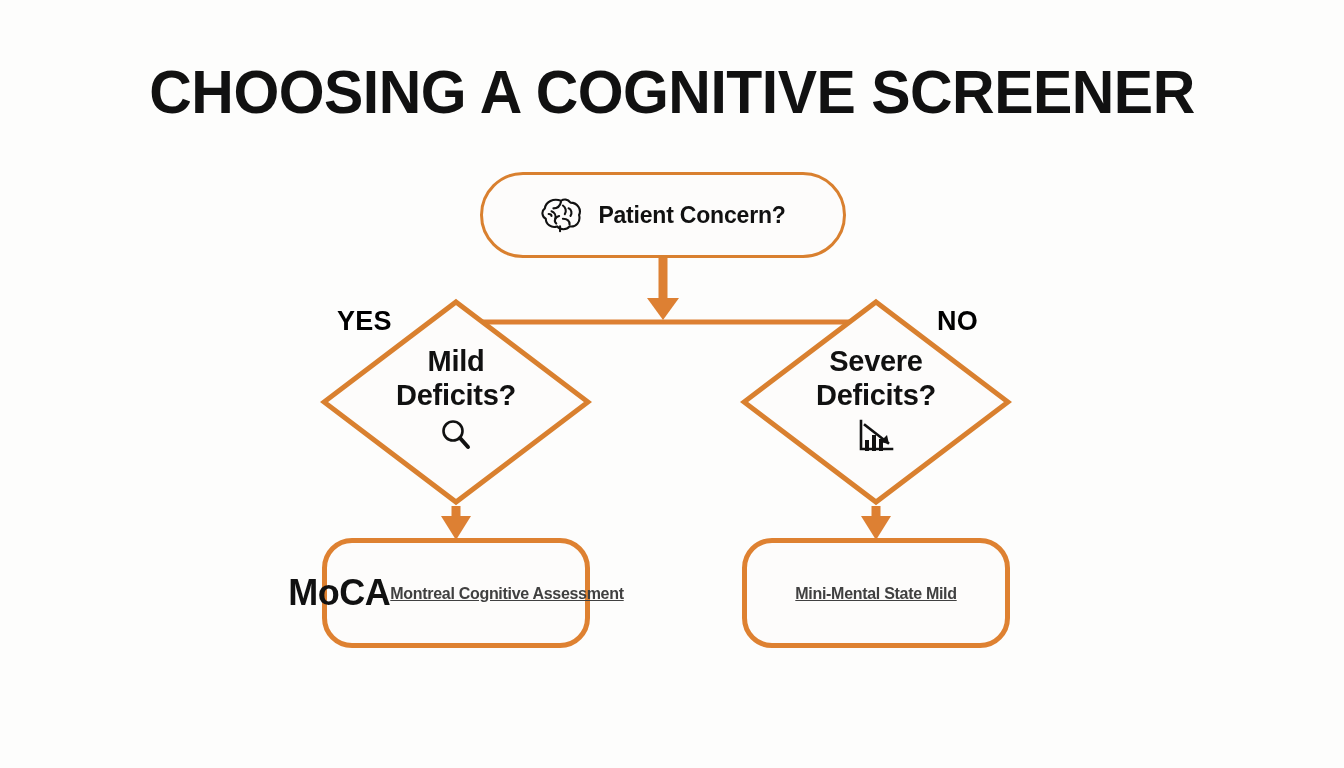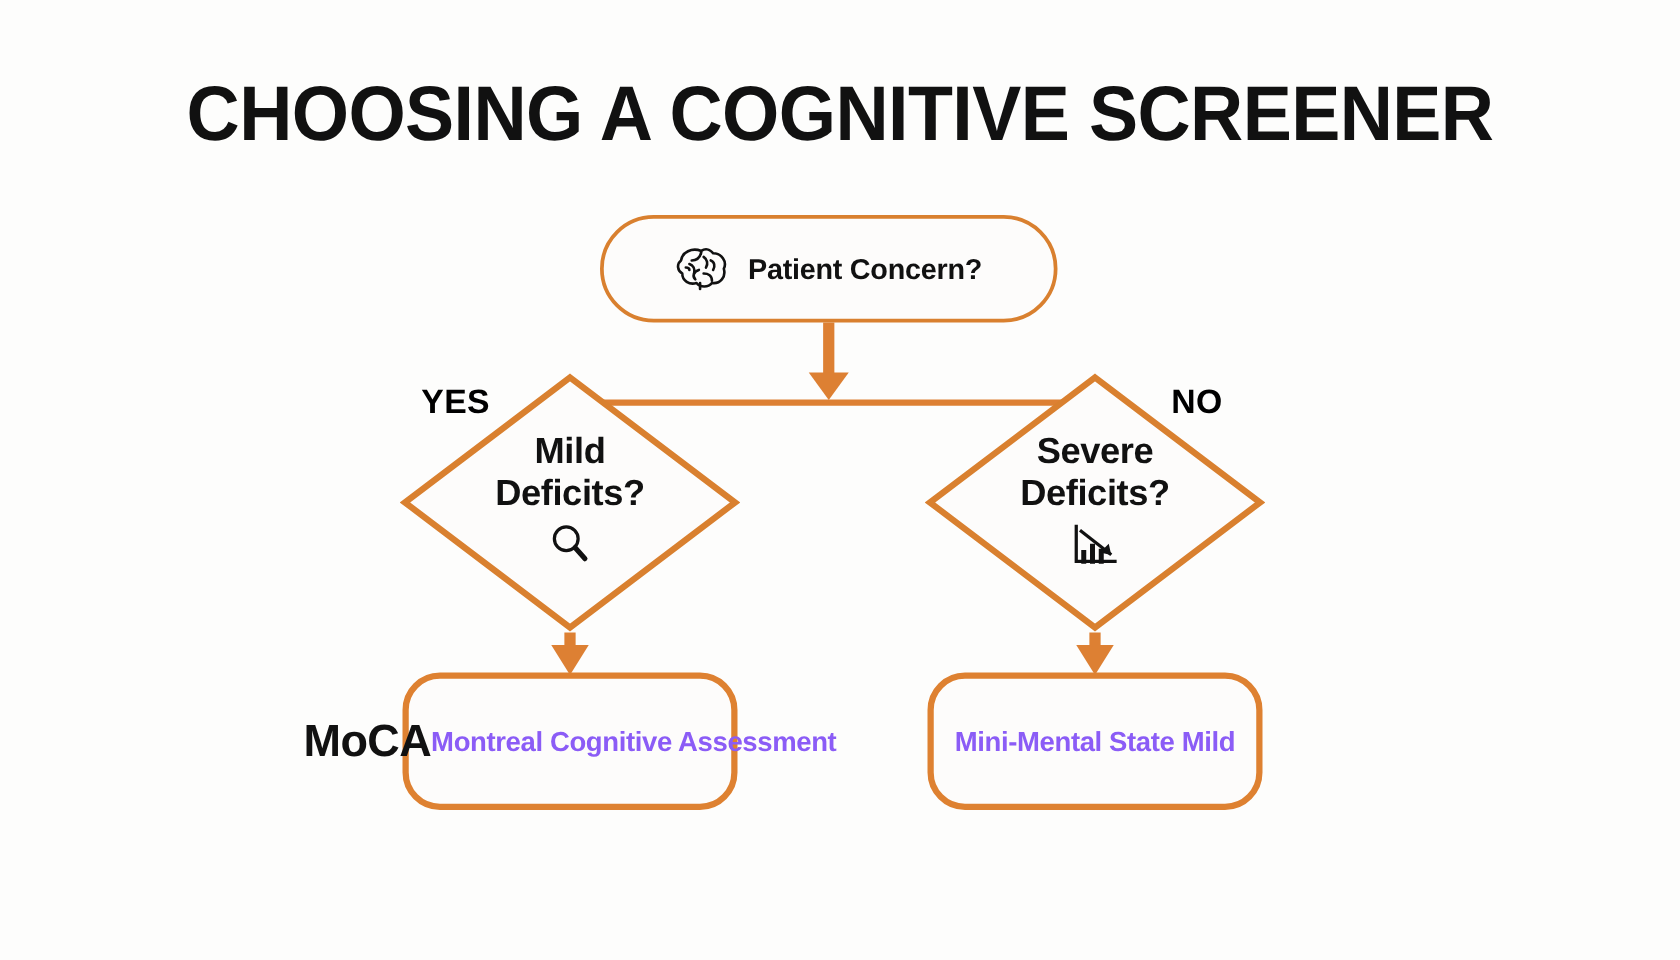--- a/index.html
+++ b/index.html
@@ -144,27 +144,28 @@
   #box-mmse { left: 742px; top: 538px; }
 
   .result-title {
     font-size: 36px;
     font-weight: bold;
     color: #111111;
     line-height: 40px;
     letter-spacing: -0.5px;
   }
   .result-sub {
-    font-size: 22px;
-    font-weight: bold;
-    color: #8b5cf6;
+    font-size: 16px;
+    font-weight: bold;
+    color: #404040;
     line-height: 22px;
     margin-top: 2px;
     letter-spacing: -0.3px;
     white-space: nowrap;
+    text-decoration: underline;
   }
 </style>
 </head>
 <body>
 
 <div id="canvas">
 
   <div id="title">CHOOSING A COGNITIVE SCREENER</div>
 
   <svg id="connectors" viewBox="0 0 1344 768">

